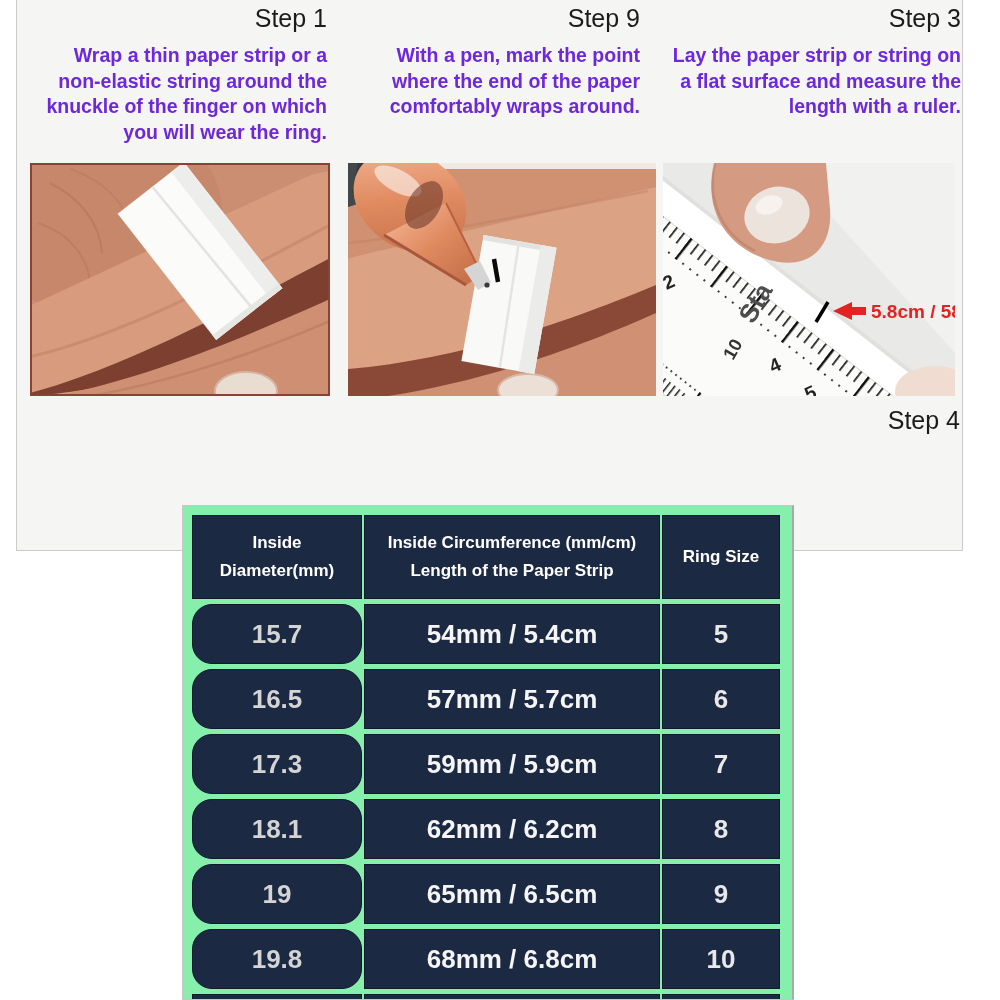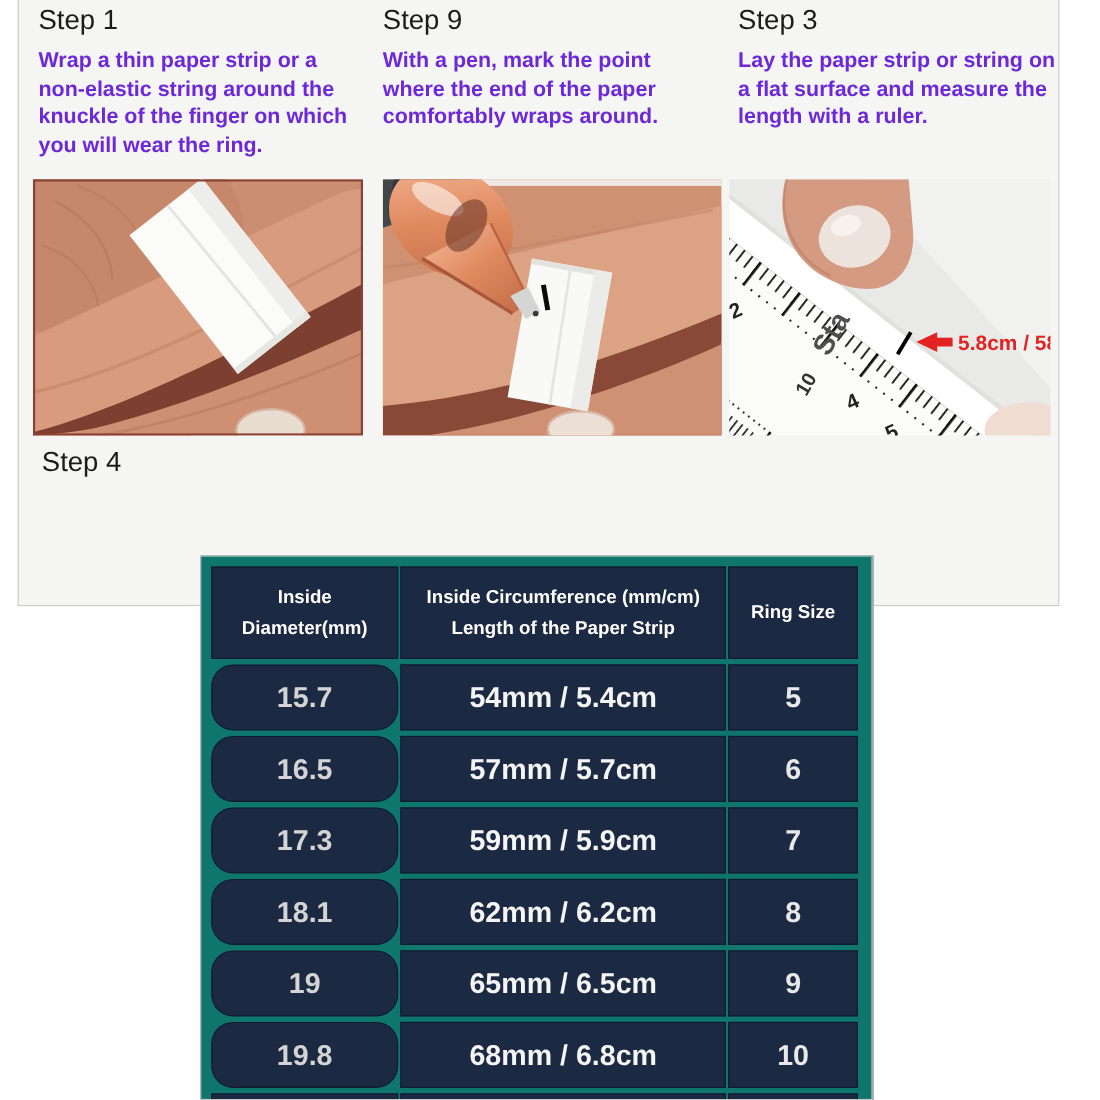--- a/index.html
+++ b/index.html
@@ -4,37 +4,37 @@
 <style>
   html,body{margin:0;padding:0;}
   body{
     width:1000px;height:1000px;position:relative;overflow:hidden;
     background:#ffffff;font-family:"Liberation Sans",sans-serif;color:#121212;
   }
   .panel{
     position:absolute;left:16px;top:0;width:947px;height:551px;
     background:#f5f5f3;border:1px solid #cbcbc9;border-top:none;box-sizing:border-box;
   }
-  .step-col{position:absolute;top:2px;}
+  .step-col{position:absolute;top:2px;text-align:right;}
   #stepcol1{left:35px;width:292px;}
   #stepcol2{left:348px;width:292px;}
   #stepcol3{left:671px;width:290px;}
   .step-title{font-size:25px;font-weight:400;color:#1b1b1b;margin:0 0 9px 0;line-height:32px;}
   .step-desc{font-size:19.5px;font-weight:700;color:#6d28d9;line-height:25.5px;margin:0;}
   .figure{position:absolute;top:163px;height:233px;}
   #fig1{left:30px;width:300px;}
   #fig2{left:348px;width:308px;}
   #fig3{left:663px;width:292px;}
   .figure svg{display:block;width:100%;height:100%;}
   .step4{position:absolute;left:38px;top:404px;width:922px;}
-  .step4 .step-title{margin-bottom:10px;}
+  .step4 .step-title{margin-bottom:10px;text-align:right;}
   .step4 .step-desc{font-size:21px;line-height:30px;}
   .table-wrap{
     position:absolute;left:182px;top:505px;width:612px;height:495px;
-    background:#0f766e;border:1px solid #c6c6c4;border-right:2px solid #a9a9a9;
+    background:#86efac;border:1px solid #c6c6c4;border-right:2px solid #a9a9a9;
     box-sizing:border-box;padding:9px 0 0 9px;overflow:hidden;z-index:5;
   }
   .ring-grid{
     display:grid;
     grid-template-columns:170px 296px 118px;
     grid-template-rows:84px repeat(7,60px);
     column-gap:2px;row-gap:5px;
   }
   .cell{
     background:#1b2942;border:1px solid #0e1a2e;box-sizing:border-box;

